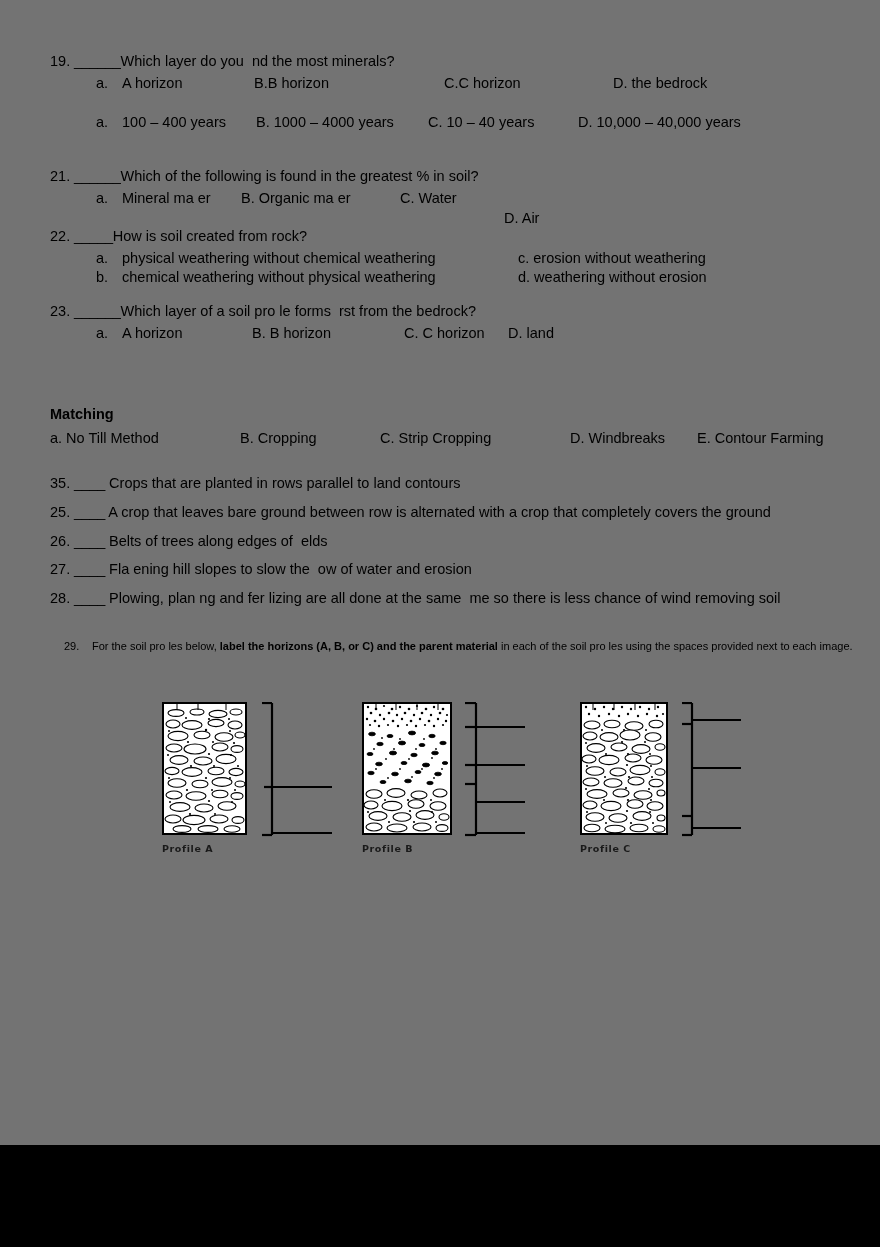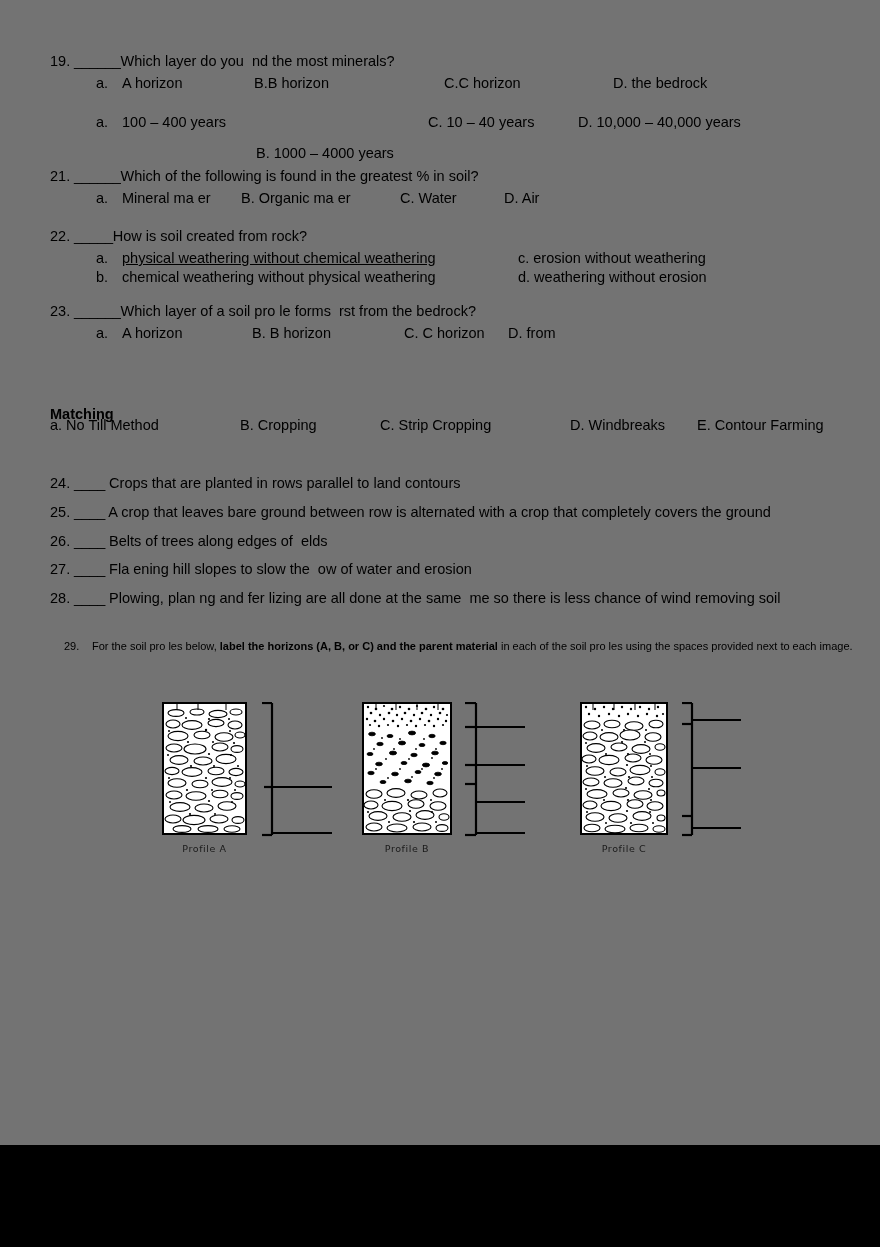--- a/index.html
+++ b/index.html
@@ -119,24 +119,23 @@
     left: 0;
     width: 100%;
     height: 18px;
     overflow: visible;
   }
   .bracket { position: absolute; }
   .caption {
     position: absolute;
     font-family: "DejaVu Sans", sans-serif;
     font-size: 9.5px;
-    font-weight: normal;
+    font-weight: bold;
     letter-spacing: 0.6px;
     color: #1a1a1a;
-    text-align: center;
     white-space: nowrap;
   }
 </style>
 </head>
 <body>
 
 <div class="page">
 
   <div class="qblock" style="top:52px;">
     <div class="qline"><span class="qnum">19.</span><span class="blank">______</span><span>Which layer do you  nd the most minerals?</span></div>
@@ -146,73 +145,73 @@
       <span class="opt" style="left:204px;">B.B horizon</span>
       <span class="opt" style="left:394px;">C.C horizon</span>
       <span class="opt" style="left:563px;">D. the bedrock</span>
     </div>
   </div>
 
   <div class="qblock" style="top:110px;">
     <div class="optrow">
       <span class="opt" style="left:46px;">a.</span>
       <span class="opt" style="left:72px;">100 – 400 years</span>
-      <span class="opt" style="left:206px;margin-top:31px;">B. 1000 – 4000 years</span>
+      <span class="opt" style="left:206px;">B. 1000 – 4000 years</span>
       <span class="opt" style="left:378px;">C. 10 – 40 years</span>
       <span class="opt" style="left:528px;">D. 10,000 – 40,000 years</span>
     </div>
   </div>
 
   <div class="qblock" style="top:167px;">
     <div class="qline"><span class="qnum">21.</span><span class="blank">______</span><span>Which of the following is found in the greatest % in soil?</span></div>
     <div class="optrow">
       <span class="opt" style="left:46px;">a.</span>
       <span class="opt" style="left:72px;">Mineral ma er</span>
       <span class="opt" style="left:191px;">B. Organic ma er</span>
       <span class="opt" style="left:350px;">C. Water</span>
-      <span class="opt" style="left:454px;">D. Air</span>
+      <span class="opt" style="left:454px;margin-top:20px;">D. Air</span>
     </div>
   </div>
 
   <div class="qblock" style="top:227px;">
     <div class="qline"><span class="qnum">22.</span><span class="blank">_____</span><span>How is soil created from rock?</span></div>
     <div class="optrow">
       <span class="opt" style="left:46px;">a.</span>
-      <span class="opt" style="left:72px;text-decoration:underline;">physical weathering without chemical weathering</span>
+      <span class="opt" style="left:72px;">physical weathering without chemical weathering</span>
       <span class="opt" style="left:468px;">c. erosion without weathering</span>
     </div>
     <div class="optrow" style="margin-top:0;">
       <span class="opt" style="left:46px;">b.</span>
       <span class="opt" style="left:72px;">chemical weathering without physical weathering</span>
       <span class="opt" style="left:468px;">d. weathering without erosion</span>
     </div>
   </div>
 
   <div class="qblock" style="top:302px;">
     <div class="qline"><span class="qnum">23.</span><span class="blank">______</span><span>Which layer of a soil pro le forms  rst from the bedrock?</span></div>
     <div class="optrow">
       <span class="opt" style="left:46px;">a.</span>
       <span class="opt" style="left:72px;">A horizon</span>
       <span class="opt" style="left:202px;">B. B horizon</span>
       <span class="opt" style="left:354px;">C. C horizon</span>
-      <span class="opt" style="left:458px;">D. from</span>
+      <span class="opt" style="left:458px;">D. land</span>
     </div>
   </div>
 
   <div class="matching-head" style="top:405px;">Matching</div>
 
-  <div class="matching-opts" style="top:416px;">
+  <div class="matching-opts" style="top:429px;">
     <span class="mopt" style="left:0px;">a. No Till Method</span>
     <span class="mopt" style="left:190px;">B. Cropping</span>
     <span class="mopt" style="left:330px;">C. Strip Cropping</span>
     <span class="mopt" style="left:500px;margin-left:20px;">D. Windbreaks</span>
     <span class="mopt" style="left:647px;">E. Contour Farming</span>
   </div>
 
-  <div class="mrow" style="top:474px;"><span class="mnum">24.</span><span class="blank">____</span><span> Crops that are planted in rows parallel to land contours</span></div>
+  <div class="mrow" style="top:474px;"><span class="mnum">35.</span><span class="blank">____</span><span> Crops that are planted in rows parallel to land contours</span></div>
 
   <div class="mrow" style="top:503px;"><span class="mnum">25.</span><span class="blank">____</span><span> A crop that leaves bare ground between row is alternated with a crop that completely covers the ground</span></div>
 
   <div class="mrow" style="top:532px;"><span class="mnum">26.</span><span class="blank">____</span><span> Belts of trees along edges of  elds</span></div>
 
   <div class="mrow" style="top:560px;"><span class="mnum">27.</span><span class="blank">____</span><span> Fla ening hill slopes to slow the  ow of water and erosion</span></div>
 
   <div class="mrow" style="top:589px;"><span class="mnum">28.</span><span class="blank">____</span><span> Plowing, plan ng and fer lizing are all done at the same  me so there is less chance of wind removing soil</span></div>
 
   <div class="q29" style="top:636px;">

